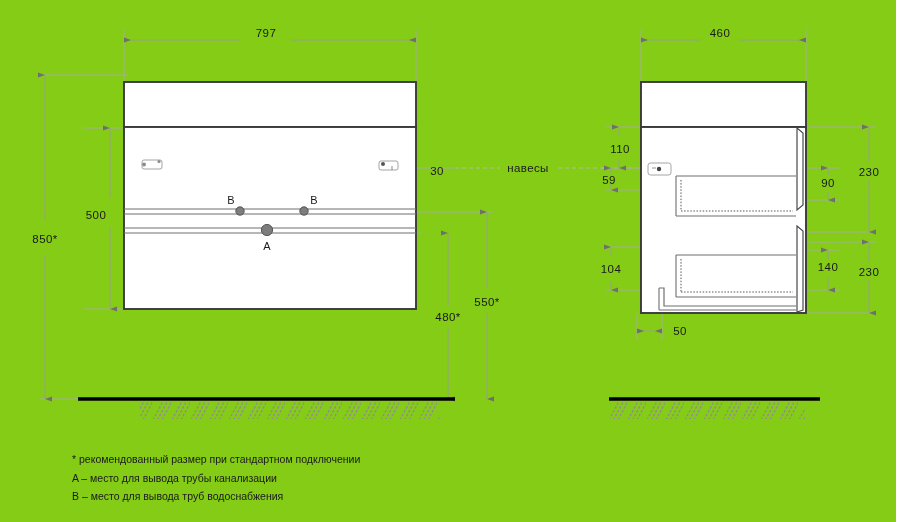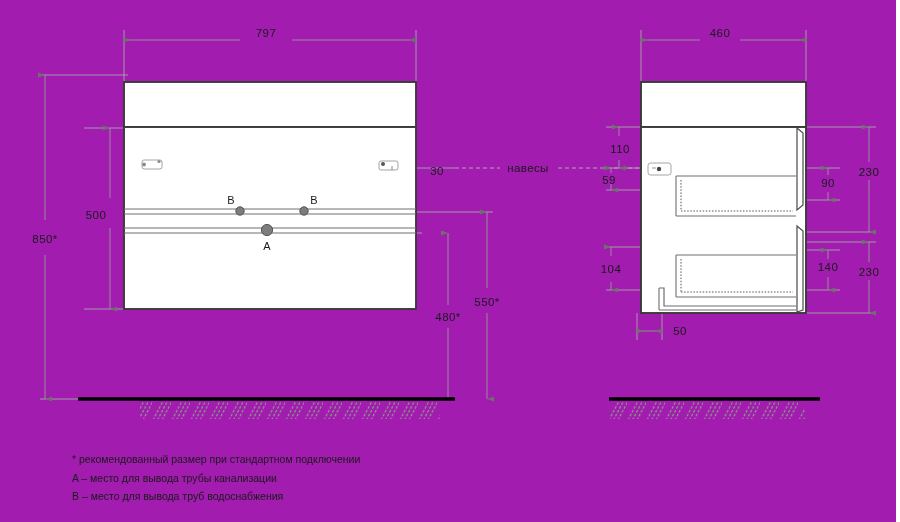--- a/index.html
+++ b/index.html
@@ -7,21 +7,21 @@
     padding: 0;
     background: #ffffff;
   }
   body {
     font-family: "Liberation Sans", sans-serif;
   }
   #drawing-page {
     position: relative;
     width: 896px;
     height: 522px;
-    background: #a21caf;
+    background: #84cc16;
     overflow: hidden;
   }
   #drawing-svg {
     position: absolute;
     left: 0;
     top: 0;
     width: 900px;
     height: 522px;
   }
   .dim-text {

